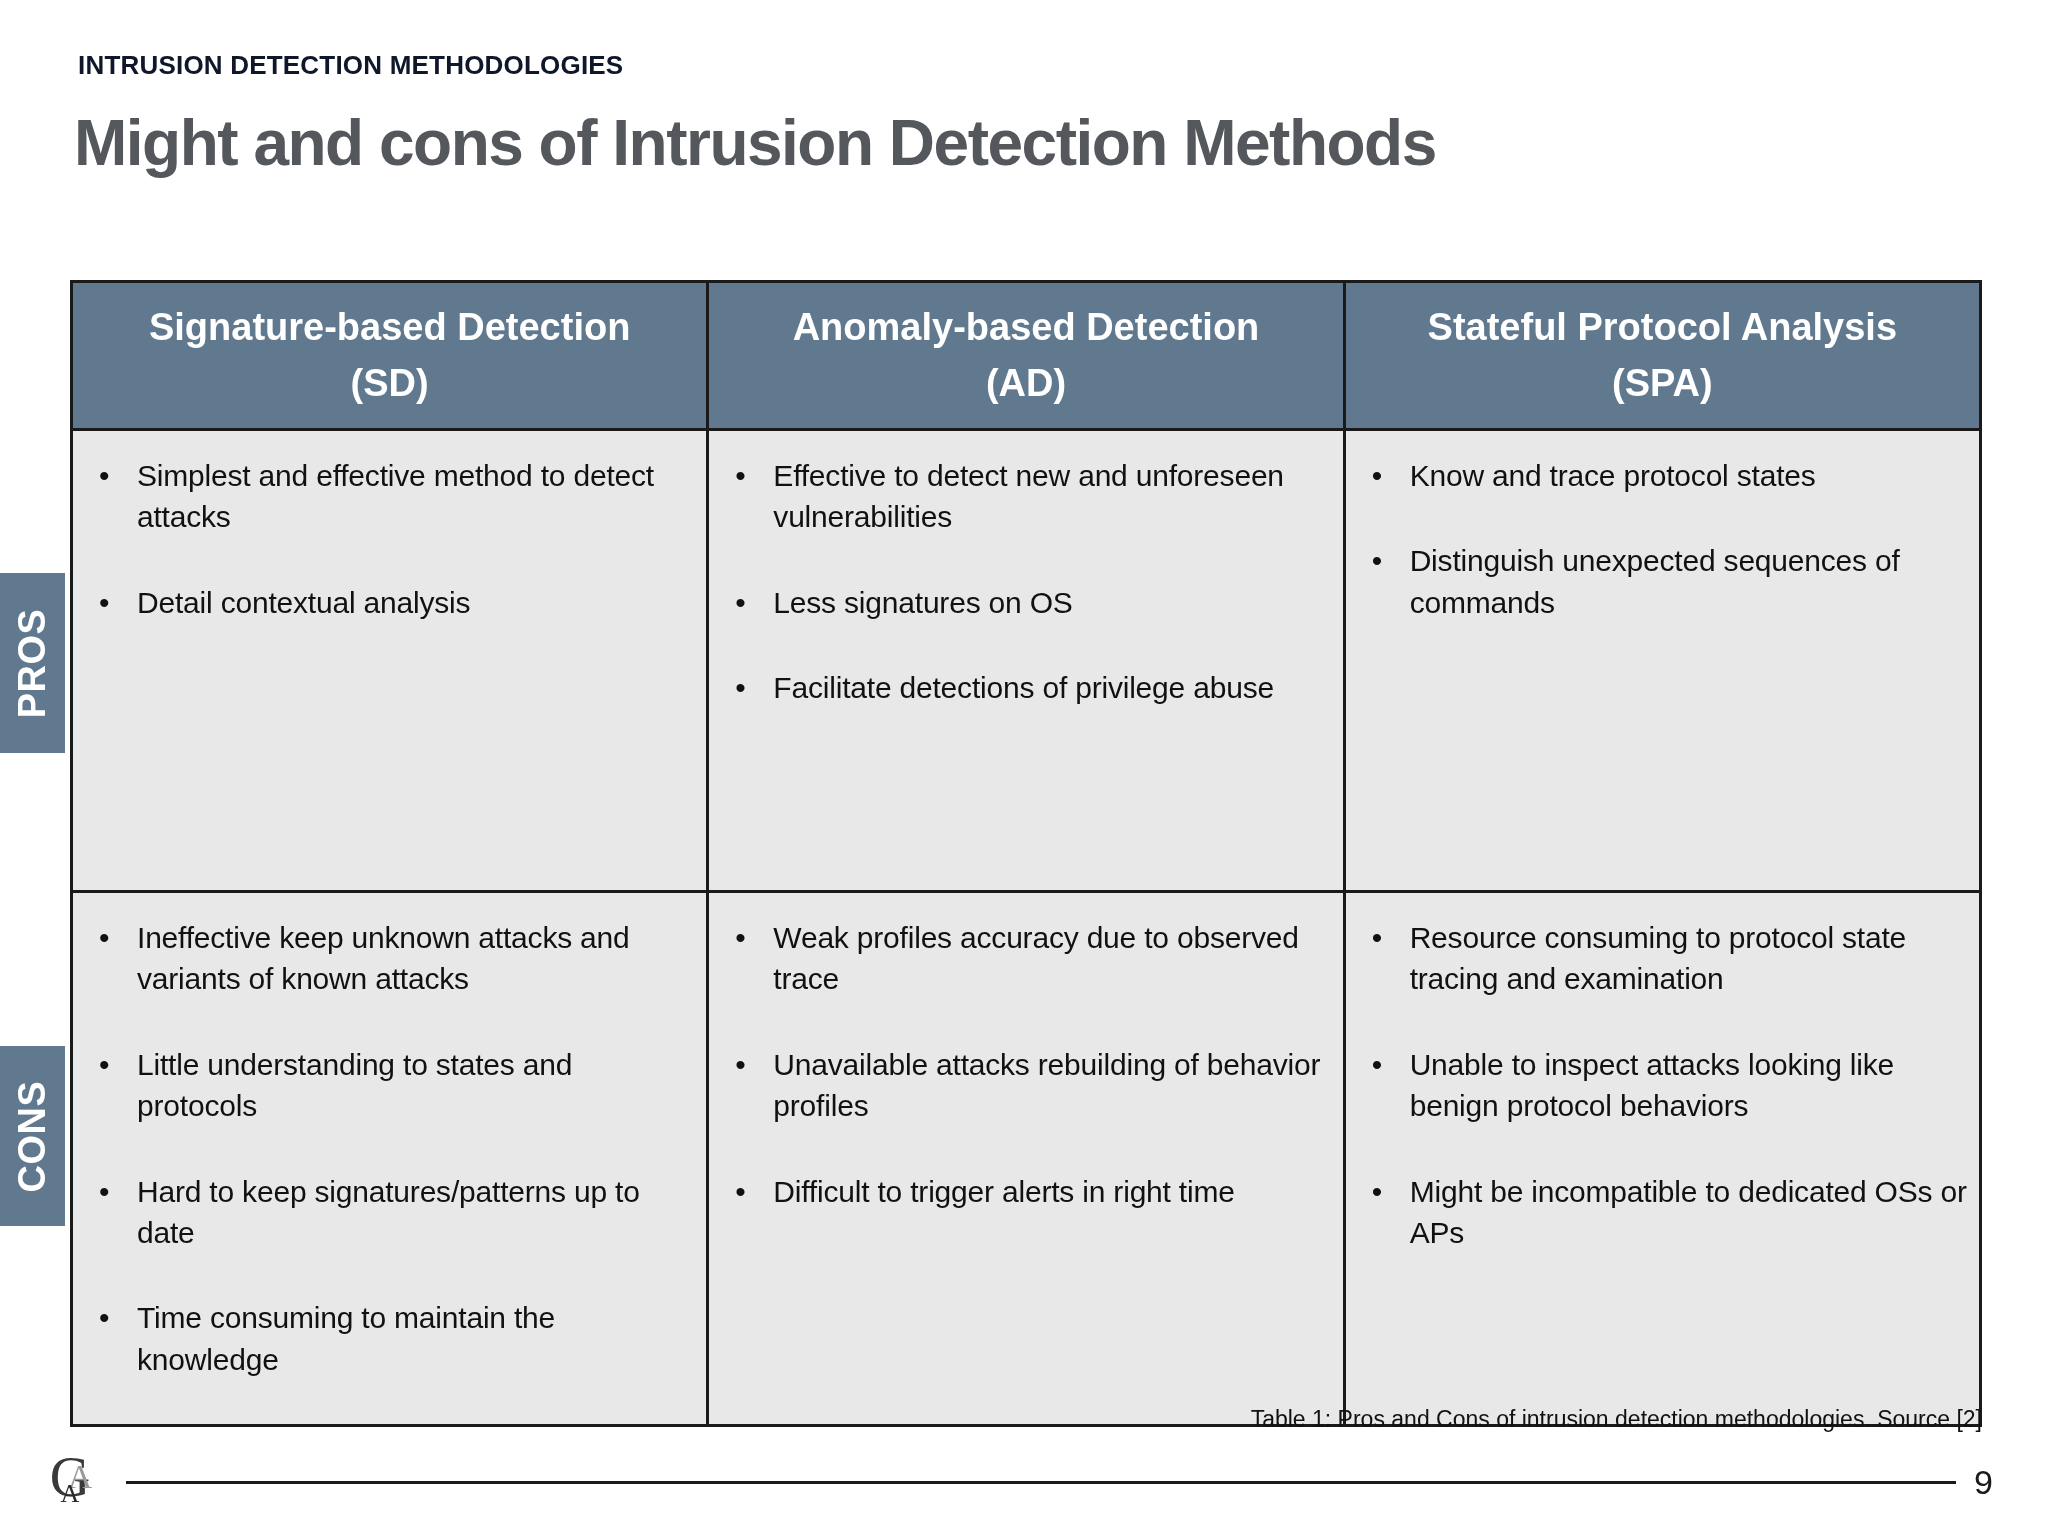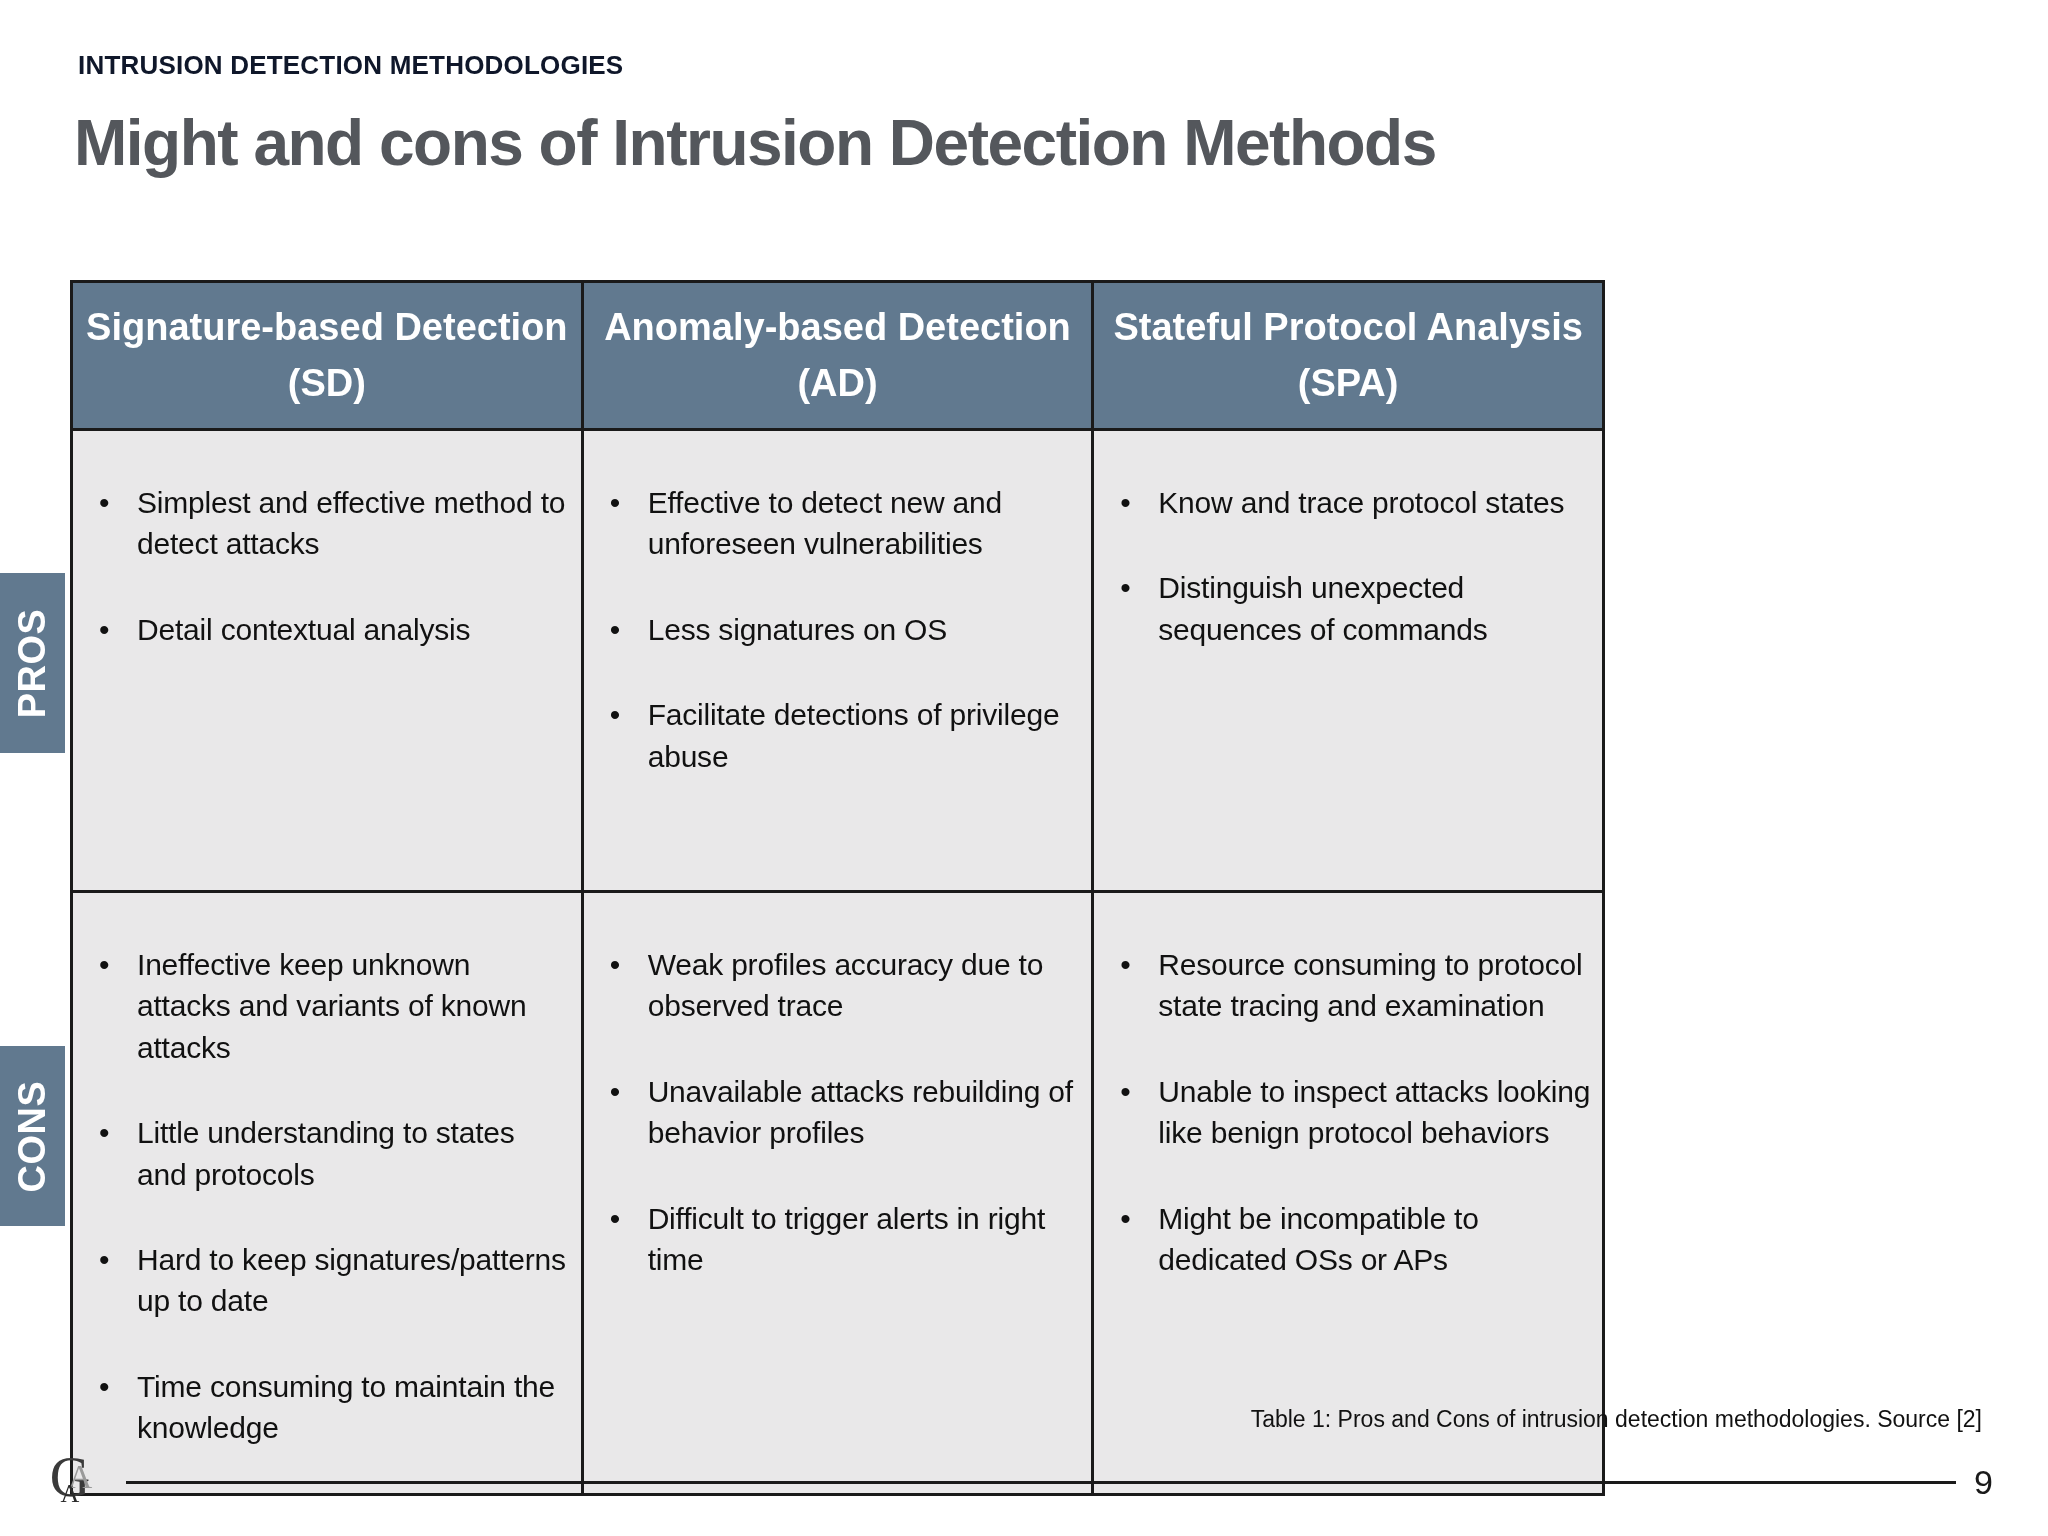--- a/index.html
+++ b/index.html
@@ -27,21 +27,21 @@
     font-size: 64px;
     font-weight: bold;
     letter-spacing: -1.5px;
     color: #54575c;
     white-space: nowrap;
   }
 
   table.idtable {
     position: absolute;
     left: 70px; top: 280px;
-    width: 1535px;
+    width: 1912px;
     border-collapse: collapse;
     table-layout: fixed;
   }
   .idtable th, .idtable td {
     border: 3px solid #1a1a1a;
   }
   .idtable th {
     height: 148px;
     background: #61798f;
     color: #ffffff;
@@ -56,21 +56,21 @@
     background: #e9e8e9;
     vertical-align: top;
     padding: 24px 10px 0 16px;
     font-size: 30px;
     letter-spacing: -0.2px;
     color: #111111;
   }
   tr.row-pros { height: 462px; }
   tr.row-cons { height: 512px; }
 
-  .idtable ul { list-style: none; margin-top: 27px; }
+  .idtable ul { list-style: none; }
   .idtable li {
     position: relative;
     padding-left: 48px;
     margin-bottom: 44px;
     line-height: 1.38;
   }
   .idtable li::before {
     content: "\2022";
     position: absolute;
     left: 10px; top: 0;

